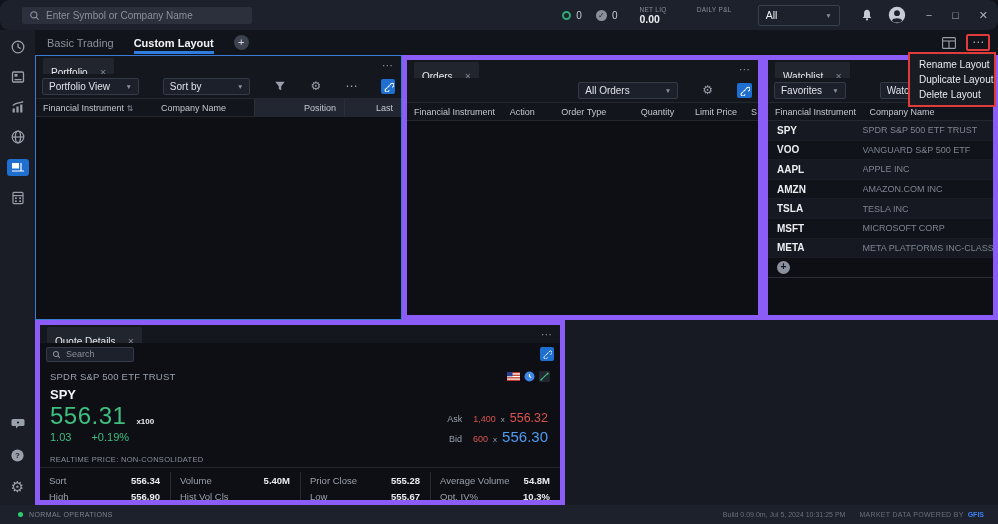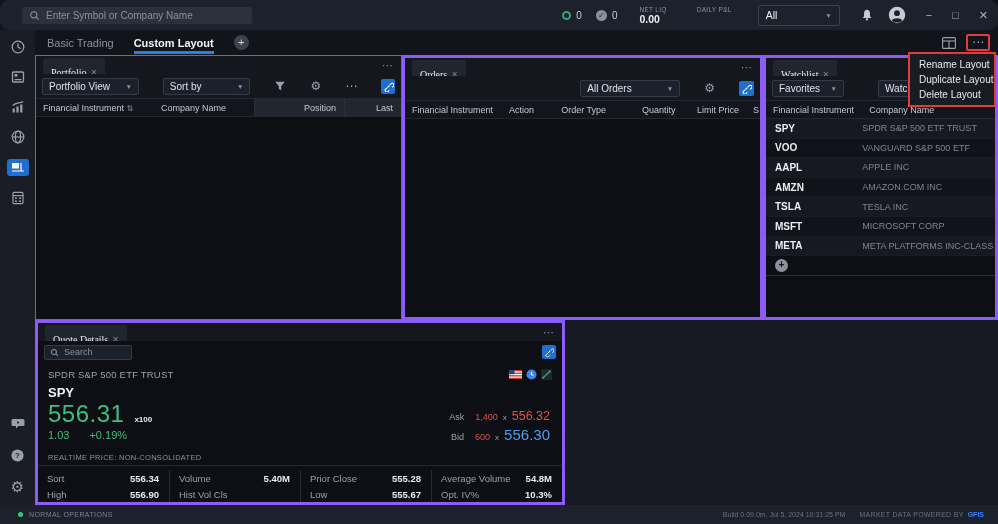--- a/index.html
+++ b/index.html
@@ -44,30 +44,30 @@
   .mtab.active { color:#f2f4f7; font-weight:bold; }
   .mtab.active::after { content:""; position:absolute; left:0; right:0; bottom:1px; height:3px; background:#2f7de1; }
   .addtab { width:15px; height:15px; border-radius:50%; background:#3c424e; color:#d6dae1; font-size:11px;
             line-height:14px; text-align:center; }
   .tabbar-right { margin-left:auto; display:flex; align-items:center; gap:10px; }
   .tb-ellipsis { font-size:12px; color:#aab0ba; border:2px solid #e23b3b; border-radius:2px; padding:0 4px;
                  line-height:13px; }
 
   
   .workspace { position:absolute; left:35px; top:55px; width:963px; height:450px; background:#171a23; }
-  .panel { position:absolute; background:#0d0f15; border:3px solid #8b5cf6; display:flex;
+  .panel { position:absolute; background:#0d0f15; border:5px solid #8b5cf6; display:flex;
            flex-direction:column; overflow:hidden; }
   .p-portfolio { left:0; top:0; width:367px; height:265px; border:1px solid #3b7bd4; }
   .p-orders { left:367px; top:0; width:361px; height:265px; }
   .p-watchlist { left:728px; top:0; width:235px; height:265px; }
   .p-quote { left:0; top:265px; width:530px; height:185px; }
 
   .tabstrip { height:18px; background:#14171e; display:flex; align-items:stretch; flex:0 0 auto; }
   .ptab { margin-left:7px; margin-top:2px; background:#21252e; padding:14px 8px; display:flex; align-items:center;
-          gap:4px; border-radius:2px 2px 0 0;font-family:Liberation Serif, serif; }
+          gap:12px; border-radius:2px 2px 0 0; }
   .ptab .t { font-size:10px; color:#e8eaee; }
   .ptab .x { font-size:8px; color:#7e8591; }
   .strip-dots { margin-left:auto; padding:0 8px; font-size:11px; color:#8b919c; display:flex; align-items:center; }
 
   .toolbar { height:25px; background:#14171e; border-bottom:1px solid #23272f; display:flex;
              align-items:center; gap:24px; padding:0 6px; flex:0 0 auto; }
   .dd { height:17px; background:#1c202a; border:1px solid #343a46; border-radius:2px; display:flex;
         align-items:center; justify-content:space-between; padding:0 6px; }
   .dd .lbl { font-size:10px; color:#dfe2e8; }
   .tool-glyph { font-size:12px; color:#9aa0ab; }

